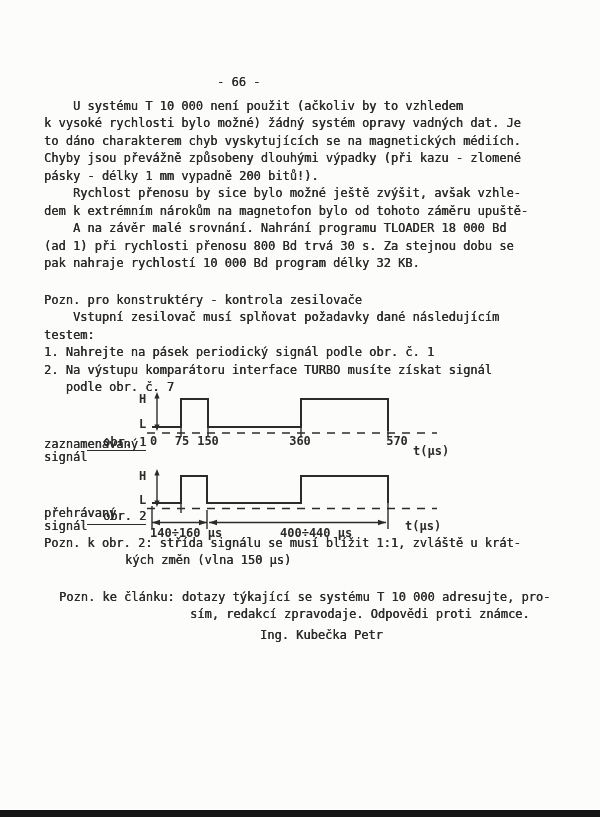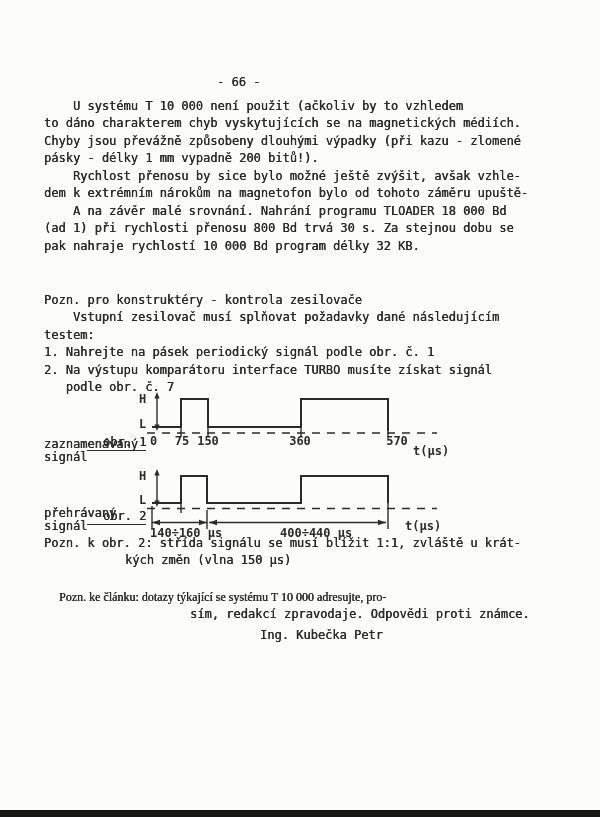--- a/index.html
+++ b/index.html
@@ -50,20 +50,21 @@
 </style>
 </head>
 <body>
 
 <div class="scan">
 
   <div class="abs t" style="left:217px; top:74px;">- 66 -</div>
 
   <div class="block" style="left:44px; top:98px;">
     <div class="t">    U systému T 10 000 není použit (ačkoliv by to vzhledem</div>
+    <div class="t">k vysoké rychlosti bylo možné) žádný systém opravy vadných dat. Je</div>
     <div class="t">to dáno charakterem chyb vyskytujících se na magnetických médiích.</div>
     <div class="t">Chyby jsou převážně způsobeny dlouhými výpadky (při kazu - zlomené</div>
     <div class="t">pásky - délky 1 mm vypadně 200 bitů!).</div>
     <div class="t">    Rychlost přenosu by sice bylo možné ještě zvýšit, avšak vzhle-</div>
     <div class="t">dem k extrémním nárokům na magnetofon bylo od tohoto záměru upuště-</div>
     <div class="t">    A na závěr malé srovnání. Nahrání programu TLOADER 18 000 Bd</div>
     <div class="t">(ad 1) při rychlosti přenosu 800 Bd trvá 30 s. Za stejnou dobu se</div>
     <div class="t">pak nahraje rychlostí 10 000 Bd program délky 32 KB.</div>
   </div>
 
@@ -127,20 +128,20 @@
     <polygon class="head" points="74,56.5 82,53.7 82,59.3"></polygon>
     <polygon class="head" points="251,56.5 243,53.7 243,59.3"></polygon>
     <text x="15" y="71">140÷160 μs</text>
     <text x="145" y="71">400÷440 μs</text>
     <text x="270" y="64">t(μs)</text>
   </svg>
 
   <div class="abs t" style="left:44px; top:535px;">Pozn. k obr. 2: střída signálu se musí blížit 1:1, zvláště u krát-</div>
   <div class="abs t" style="left:125px; top:552px;">kých změn (vlna 150 μs)</div>
 
-  <div class="abs t" style="left:59px; top:589px;font-family:Liberation Serif, serif;">Pozn. ke článku: dotazy týkající se systému T 10 000 adresujte, pro-</div>
+  <div class="abs t" style="left:59px; top:589px;">Pozn. ke článku: dotazy týkající se systému T 10 000 adresujte, pro-</div>
   <div class="abs t" style="left:190px; top:606px;">sím, redakcí zpravodaje. Odpovědi proti známce.</div>
 
   <div class="abs t" style="left:260px; top:627px;">Ing. Kubečka Petr</div>
 
   <div class="footer-bar"></div>
 
 </div>
 
 </body></html>

